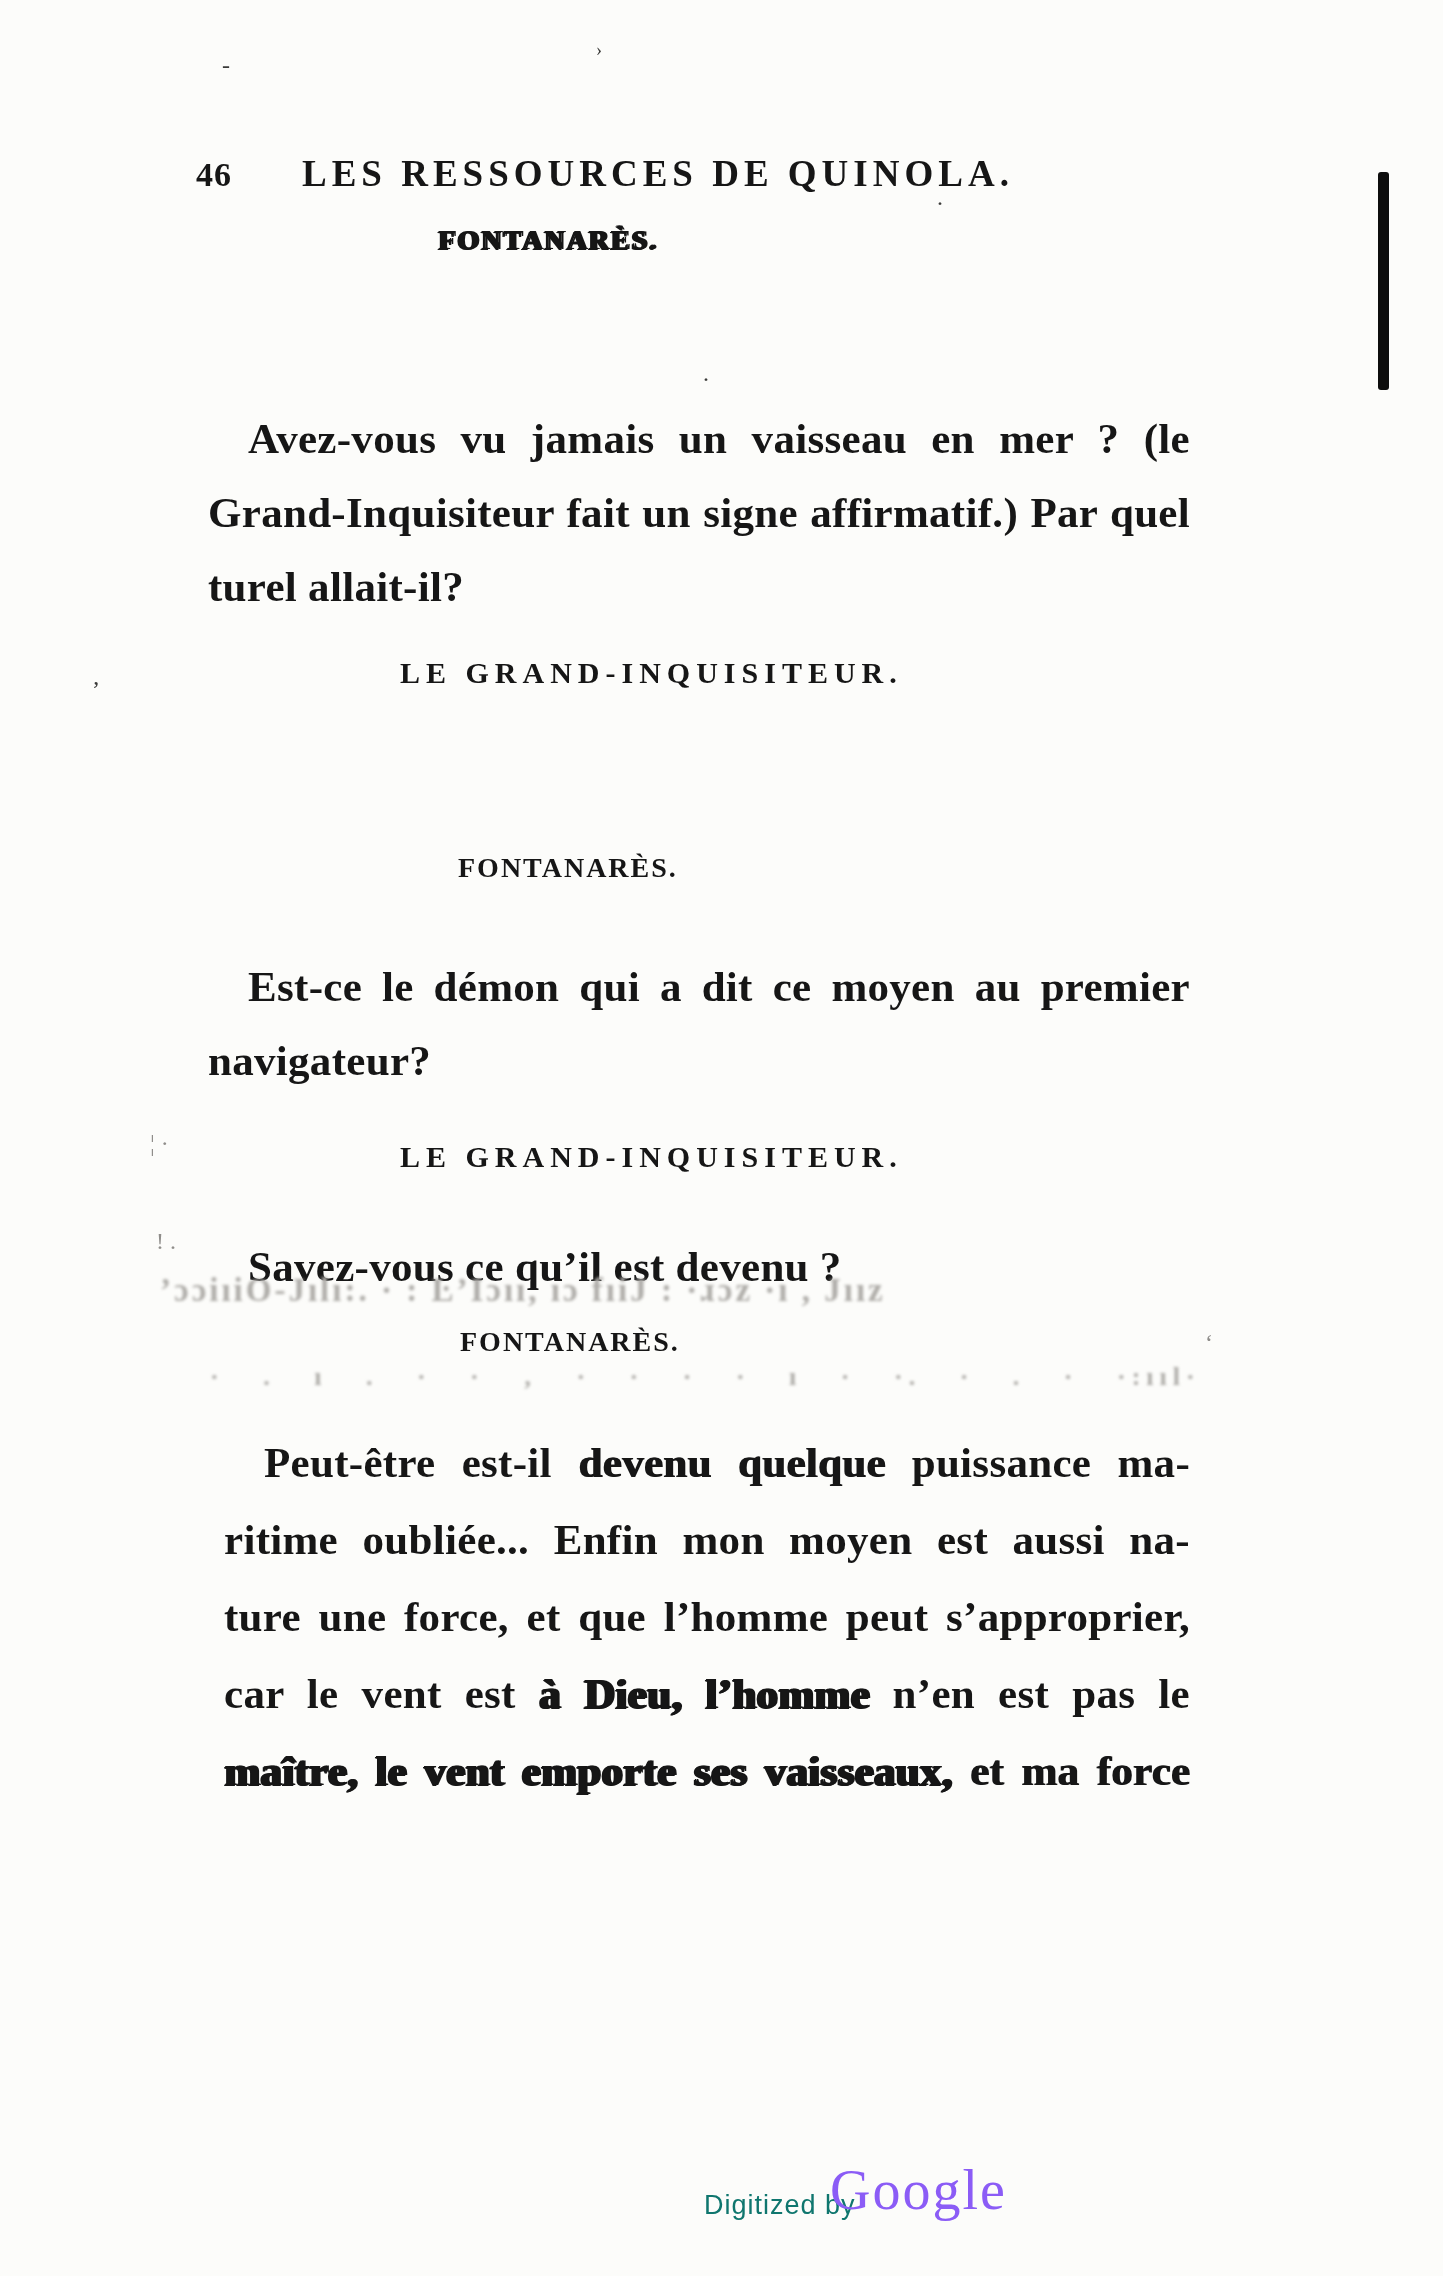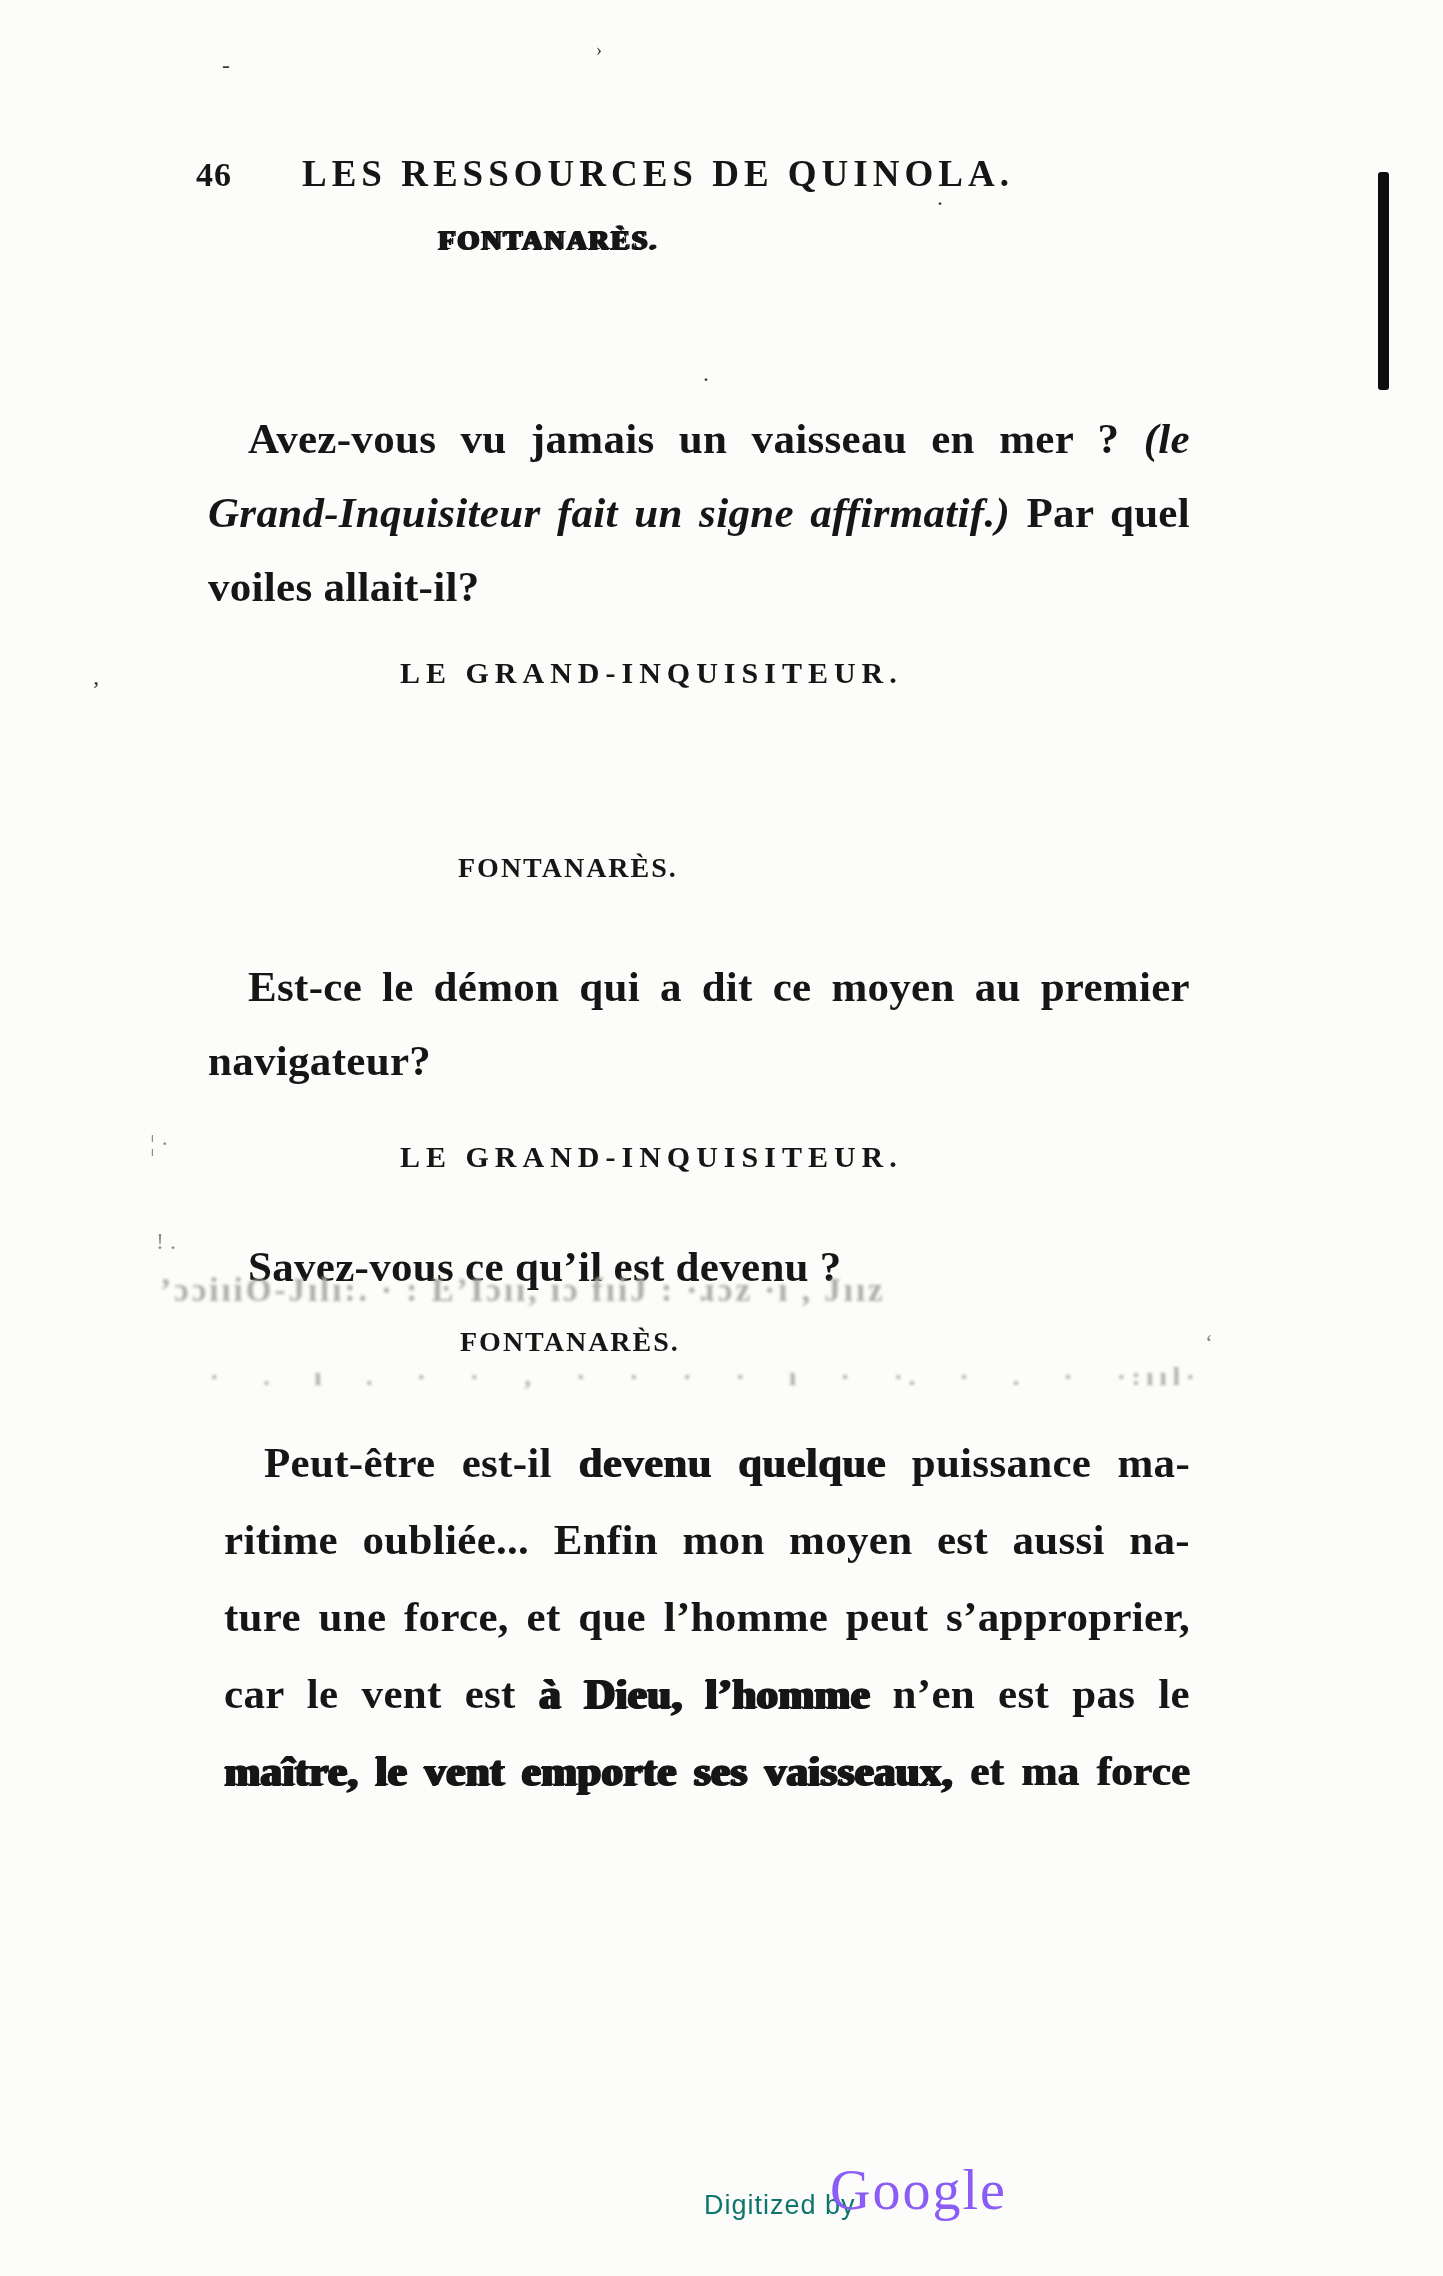--- a/index.html
+++ b/index.html
@@ -20,21 +20,21 @@
   .speaker{font-weight:700;white-space:nowrap;}
   .sp-font{font-size:28px;letter-spacing:2px;}
   .sp-grand{font-size:30px;letter-spacing:6px;}
   
   .para{width:982px;font-size:43px;font-weight:700;letter-spacing:0.3px;}
   .pline{line-height:74px;text-align:justify;text-align-last:justify;hyphens:none;}
   .p5 .pline{line-height:77px;margin-left:16px;}
   .pline.last,.pline.left{text-align:left;text-align-last:left;}
   .pline.indent{text-indent:40px;}
   .single{font-size:43px;font-weight:700;letter-spacing:0.3px;line-height:74px;white-space:nowrap;}
-  .it{font-style:italic;}
+  .it{}
   
   .sm-heavy{text-shadow:2px 0 0 currentColor,-1px 1px 0 currentColor,0 1px 0 currentColor;filter:blur(0.45px);}
   .sm-light{text-shadow:1.2px 0.3px 0 currentColor;filter:blur(0.3px);}
   
   .bleed{color:#aeaca8;font-weight:700;filter:blur(1.6px);white-space:nowrap;}
   .bleed1{font-size:33px;letter-spacing:3px;}
   .bleed2{font-size:26px;letter-spacing:6px;word-spacing:26px;}
   
   .scanbar{background:#0d0d0d;border-radius:3px;}
   .speck{color:#3a3a38;font-size:24px;}
@@ -60,21 +60,21 @@
   <div class="abs speck" style="left:92px;top:676px;">’</div>
   <div class="abs speck faint" style="left:150px;top:1130px;">¦ ·</div>
   <div class="abs speck faint" style="left:156px;top:1228px;">! .</div>
   <div class="abs speck faint" style="left:1205px;top:1330px;">ʻ</div>
 
   <div class="abs speaker sp-font sm-heavy" style="left:438px;top:224px;">FONTANARÈS.</div>
 
   <div class="abs para" style="left:208px;top:402px;">
     <div class="pline indent"><span>Avez-vous vu jamais un vaisseau en mer ? </span><span class="it">(le</span></div>
     <div class="pline"><span class="it">Grand-Inquisiteur fait un signe affirmatif.)</span><span> Par quel</span></div>
-    <div class="pline last">voiles allait-il?</div>
+    <div class="pline last">turel allait-il?</div>
   </div>
 
   <div class="abs speaker sp-grand" style="left:400px;top:656px;">LE GRAND-INQUISITEUR.</div>
 
 
   <div class="abs speaker sp-font" style="left:458px;top:852px;">FONTANARÈS.</div>
 
   <div class="abs para" style="left:208px;top:950px;">
     <div class="pline indent">Est-ce le démon qui a dit ce moyen au premier</div>
     <div class="pline last">navigateur?</div>

